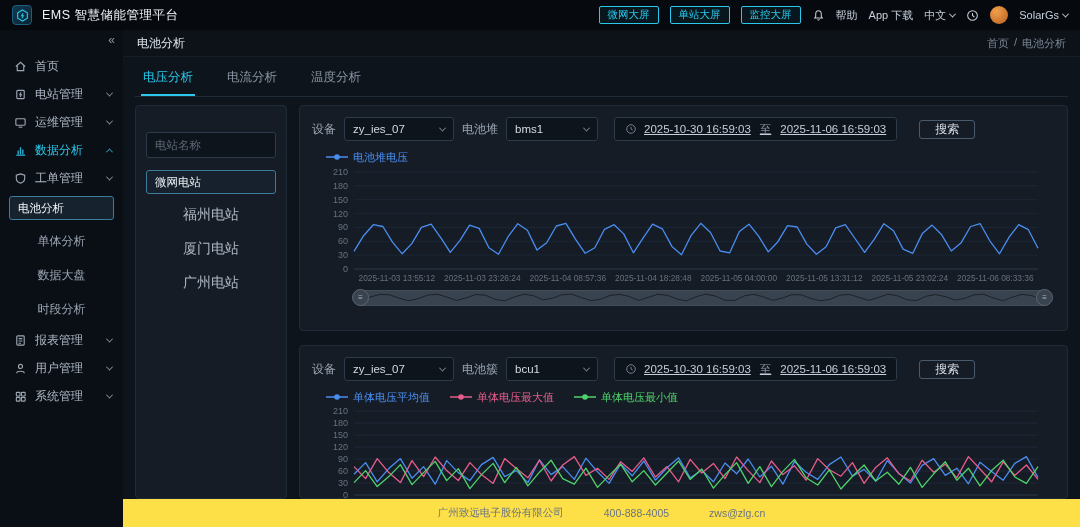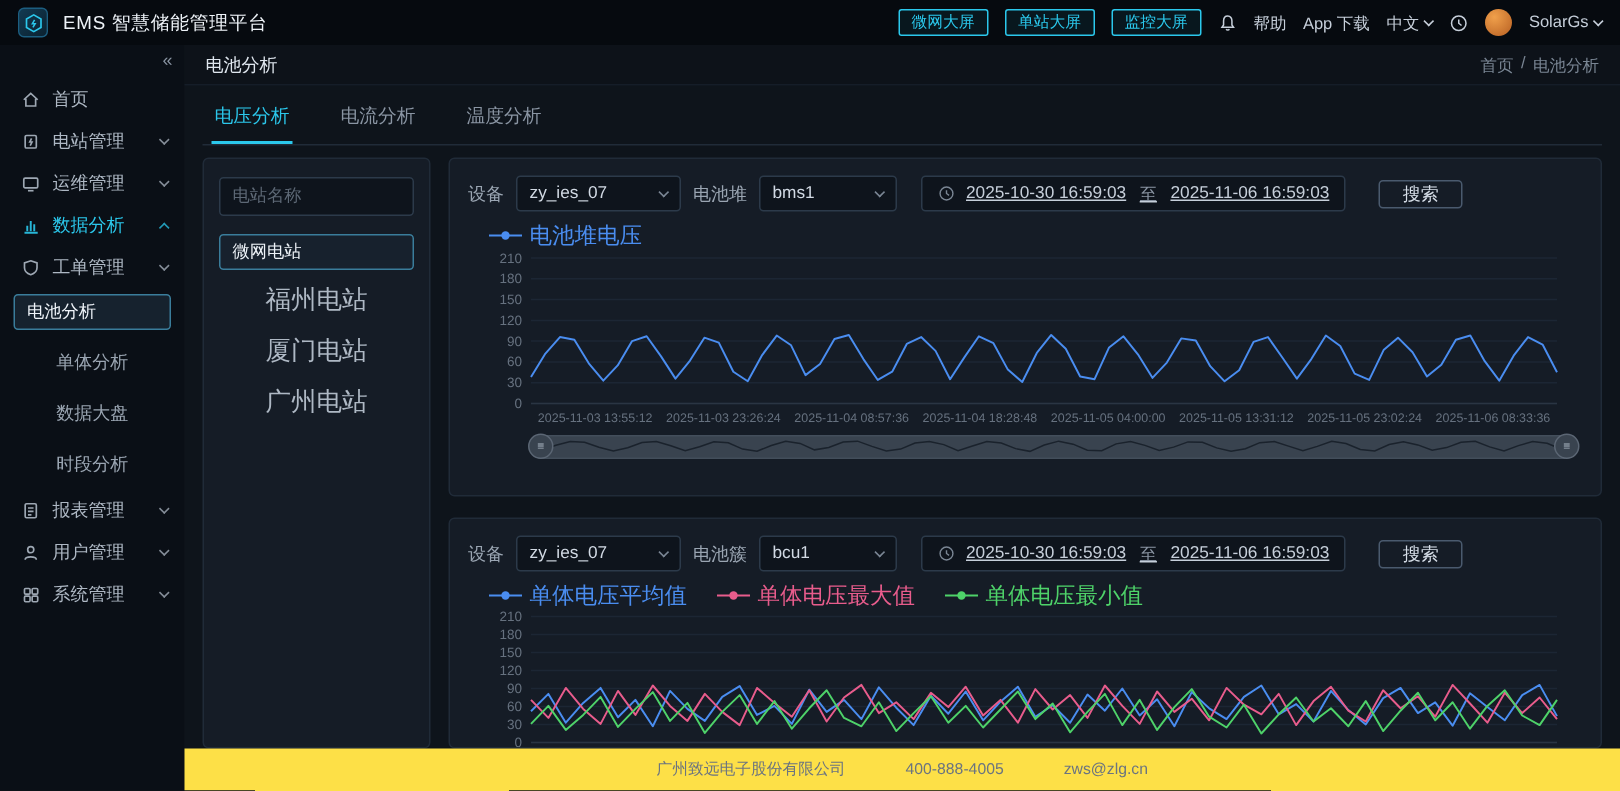--- a/index.html
+++ b/index.html
@@ -38,43 +38,43 @@
   .bc-bar{height:27px;background:#0d1219;display:flex;align-items:center;justify-content:space-between;
     padding:0 14px;border-bottom:1px solid #151d28;flex:none;}
   .bc-left{font-size:12px;color:#dfe6ee;}
   .bc-right{font-size:11px;color:#7a8694;display:flex;gap:5px;}
   .content{flex:1;display:flex;flex-direction:column;padding:5px 12px 0;min-height:0;}
   .tabs{display:flex;gap:30px;border-bottom:1px solid #202b38;padding-left:6px;flex:none;}
   .tab{padding:7px 2px 8px;font-size:12.5px;color:#8a95a3;cursor:pointer;border-bottom:2px solid transparent;}
   .tab.active{color:#2bc8ec;border-bottom-color:#2bc8ec;}
   .panels{flex:1;display:flex;gap:12px;margin-top:8px;min-height:0;}
   .card{background:#151c26;border:1px solid #202b38;border-radius:4px;overflow:hidden;}
-  .left-panel{width:152px;flex:none;padding:12px 10px;display:flex;flex-direction:column;}
+  .left-panel{width:152px;flex:none;padding:26px 10px;display:flex;flex-direction:column;}
   .search-input{width:100%;height:26px;background:#0e141c;border:1px solid #2c3a4a;border-radius:3px;
     color:#cfd8e2;padding:0 8px;font-size:11.5px;font-family:inherit;outline:none;}
   .search-input::placeholder{color:#5d6875;}
   .st-list{margin-top:12px;display:flex;flex-direction:column;gap:6px;justify-content:flex-end;}
-  .st-item{height:28px;line-height:26px;text-align:center;color:#aeb8c4;font-size:17px;cursor:pointer;
+  .st-item{height:28px;line-height:26px;text-align:center;color:#aeb8c4;font-size:14px;cursor:pointer;
     border:1px solid transparent;border-radius:3px;}
   .st-item.sel{border-color:#3a7d9b;background:#17212d;color:#eef3f8;}
   .right-col{flex:1;display:flex;flex-direction:column;gap:14px;min-width:0;min-height:0;}
   .chart-card1{height:226px;flex:none;padding:10px 12px;}
   .chart-card2{flex:1;padding:10px 12px;}
   .ctrl-row{display:flex;align-items:center;gap:8px;height:26px;flex:none;}
   .lab{font-size:12px;color:#9aa5b2;}
   .sel{display:flex;align-items:center;justify-content:space-between;height:24px;background:#0e141c;
     border:1px solid #2c3a4a;border-radius:3px;padding:0 8px;font-size:11.5px;color:#d2dae4;cursor:pointer;}
   .sel .chev{color:#7a8694;}
   .date-box{display:flex;align-items:center;gap:7px;height:24px;background:#0e141c;border:1px solid #2c3a4a;
     border-radius:3px;padding:0 10px;font-size:11.5px;color:#c6cfda;margin-left:8px;cursor:pointer;text-decoration:underline;}
   .date-box .to{color:#8a95a3;margin:0 2px;}
   .btn-search{height:19px;padding:0 15px;border:1px solid #4a5a6e;border-radius:3px;background:transparent;
     color:#d6dee8;font-size:12px;margin-left:14px;cursor:pointer;font-family:Liberation Mono, monospace;}
   .legend-row{display:flex;gap:20px;margin:8px 0 2px 14px;height:14px;flex:none;}
-  .lg-item{display:flex;align-items:center;gap:5px;font-size:15px;cursor:pointer;}
+  .lg-item{display:flex;align-items:center;gap:5px;font-size:11px;cursor:pointer;}
   .chart-svg{display:block;}
   .zoombar{position:relative;height:16px;background:#39434f;border-radius:8px;margin:6px 4px 0 42px;
     border:1px solid #434e5b;cursor:pointer;}
   .zoomwave{position:absolute;left:6px;top:0;}
   .zoom-handle{position:absolute;top:-2px;width:17px;height:17px;border-radius:50%;background:#39434f;
     border:1px solid #5b6674;color:#aab4c0;font-size:8px;display:flex;align-items:center;justify-content:center;cursor:ew-resize;}
   .zoom-handle.l{left:-3px;} .zoom-handle.r{right:-3px;}
   .footer{height:28px;flex:none;display:flex;align-items:center;justify-content:center;gap:40px;
     color:#6b7480;font-size:10.5px;background:#fde047;}
 </style>

